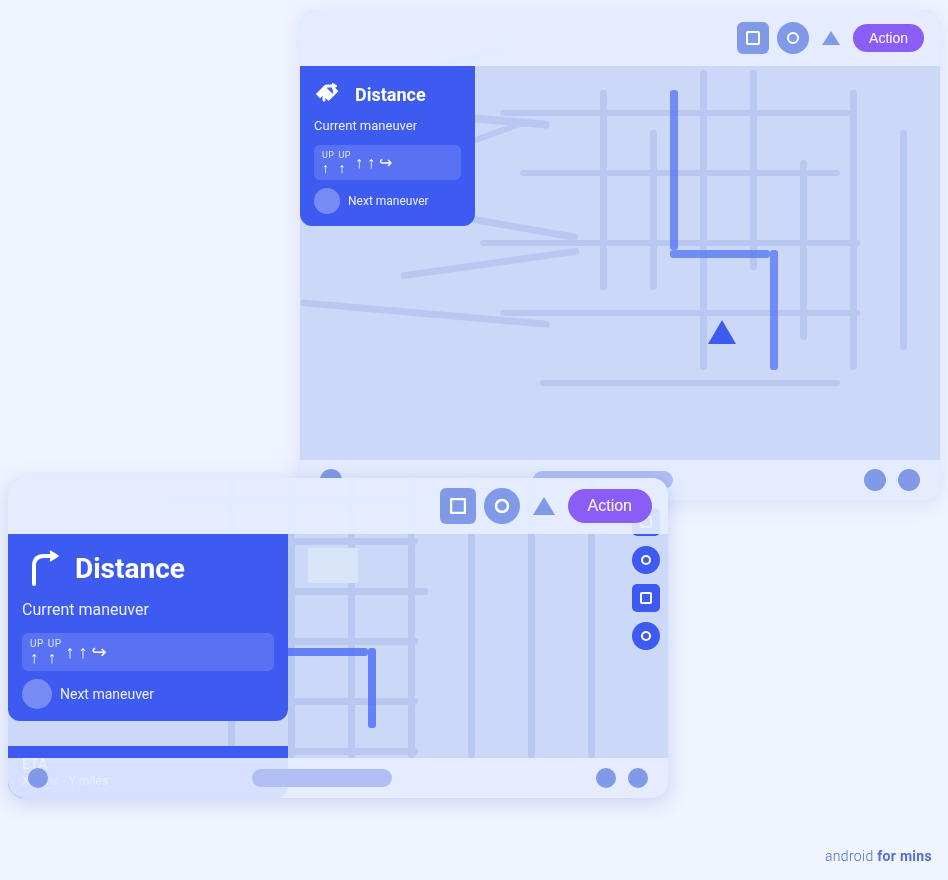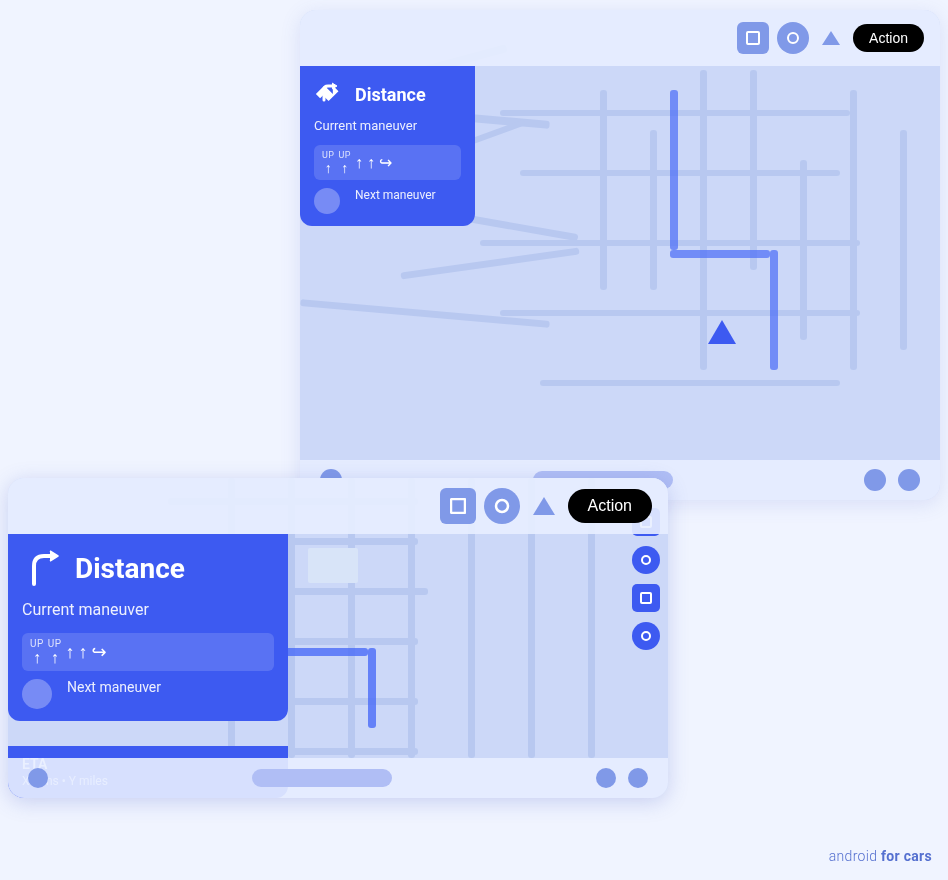--- a/index.html
+++ b/index.html
@@ -75,21 +75,21 @@
       align-items: center;
       justify-content: center;
       cursor: pointer;
     }
 
     .icon-btn.square {
       border-radius: 6px;
     }
 
     .action-btn {
-      background: #000000;
+      background: #8b5cf6;
       color: white;
       border: none;
       border-radius: 20px;
       padding: 6px 16px;
       font-size: 14px;
       font-weight: 500;
       cursor: pointer;
     }
 
     
@@ -138,21 +138,21 @@
       gap: 4px;
       background: rgba(255,255,255,0.15);
       border-radius: 6px;
       padding: 5px 8px;
       margin-bottom: 8px;
     }
 
     .lane-item {
       display: flex;
       flex-direction: column;
-      align-items: center;
+      align-items: flex-start;
       gap: 1px;
     }
 
     .lane-label {
       color: rgba(255,255,255,0.8);
       font-size: 9px;
       letter-spacing: 0.5px;
     }
 
     .lane-arrow {
@@ -161,22 +161,22 @@
       line-height: 1;
     }
 
     .lane-arrow.highlighted {
       color: #fff;
       font-size: 16px;
     }
 
     .next-maneuver-row {
       display: flex;
-      align-items: flex-start;
-      gap: 15px;
+      align-items: center;
+      gap: 8px;
     }
 
     .next-dot {
       width: 26px;
       height: 26px;
       border-radius: 50%;
       background: rgba(255,255,255,0.3);
       flex-shrink: 0;
     }
 
@@ -506,14 +506,14 @@
     </div>
     <div class="bottom-pill"></div>
     <div class="bottom-dots">
       <div class="bottom-dot"></div>
       <div class="bottom-dot"></div>
     </div>
   </div>
 </div>
 
 <div class="brand-text">
-  android <strong>for cars</strong>
+  android <strong>for mins</strong>
 </div>
 
 </body></html>

